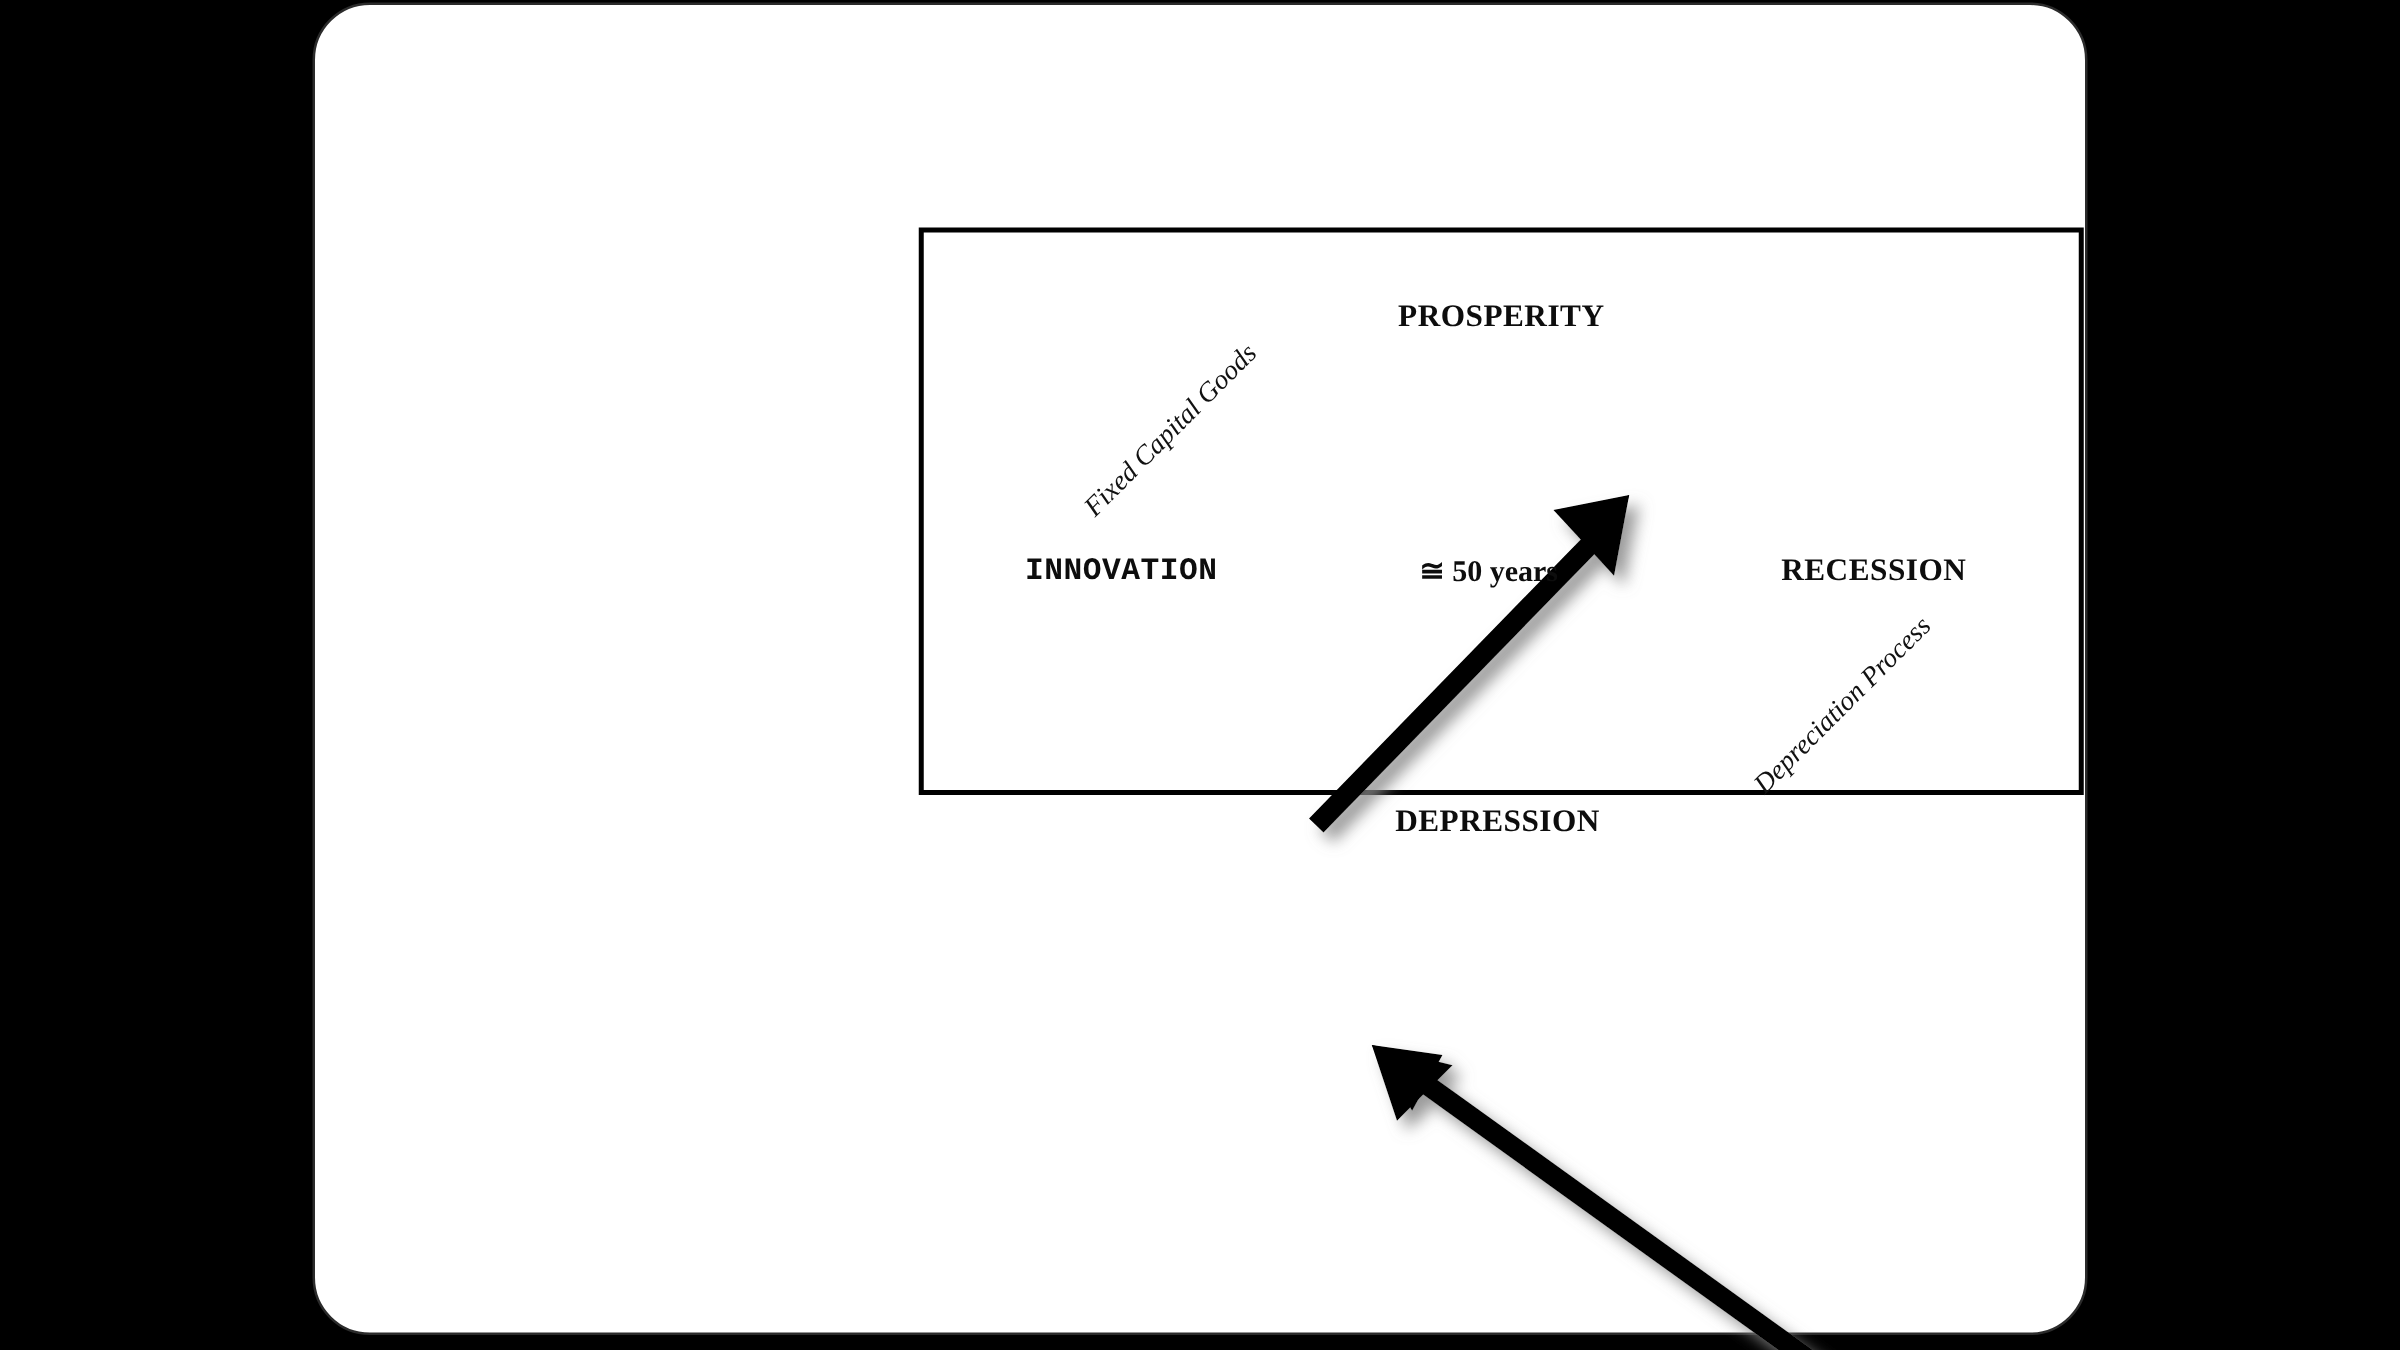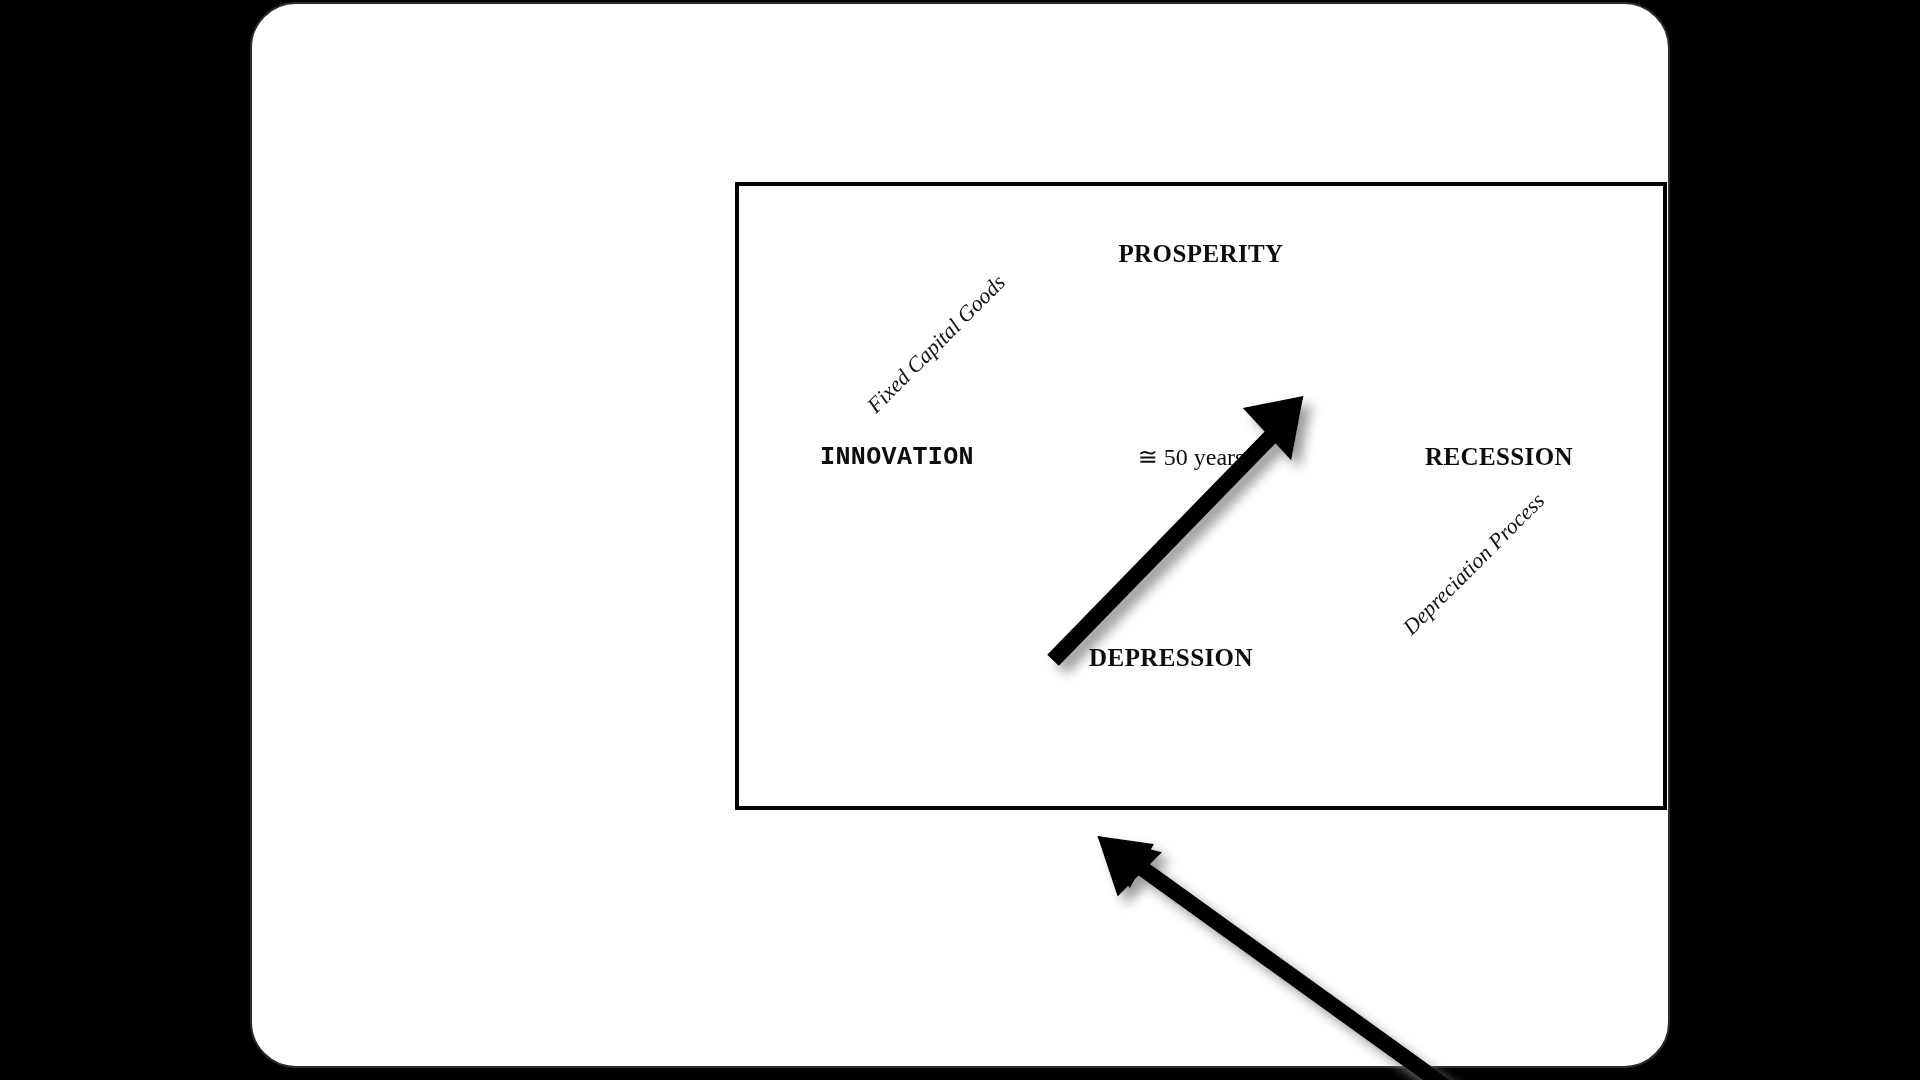--- a/index.html
+++ b/index.html
@@ -33,39 +33,39 @@
     border-radius: 46px;
     box-sizing: border-box;
   }
 
   
   #diagram-frame {
     position: absolute;
     left: 483px;
     top: 178px;
     width: 932px;
-    height: 628px;
+    height: 454px;
     border: 4px solid #000000;
     box-sizing: border-box;
     background: #ffffff;
   }
 
   .node-label {
     position: absolute;
     font-weight: bold;
     font-size: 25px;
     color: #0d0d0d;
     letter-spacing: 0.4px;
     white-space: nowrap;
     transform: translate(-50%, -50%);
   }
 
   #center-label {
     position: absolute;
-    font-weight: normal;
+    font-weight: bold;
     font-size: 24px;
     color: #0d0d0d;
     white-space: nowrap;
     transform: translate(-50%, -50%);
   }
 
   .edge-label {
     position: absolute;
     font-style: italic;
     font-size: 22px;
@@ -133,21 +133,21 @@
           <line x1="350" y1="453" x2="186" y2="335" stroke="#000000" stroke-width="8" stroke-linecap="butt"></line>
           <polygon points="168,322 196,326 184,348" fill="#000000"></polygon>
           <polygon points="168,322 200,330 178,352" fill="#000000"></polygon>
         </g>
       </svg>
 
       <div class="node-label" style="left: 462px; top: 68px;">PROSPERITY</div>
 
       <div class="node-label" style="left: 760px; top: 271px;">RECESSION</div>
 
-      <div class="node-label" style="left: 432px; top: 472px; text-align: center;">DEPRESSION</div>
+      <div class="node-label" style="left: 459px; top: 472px; text-align: center;">DEPRESSION</div>
 
       <div class="node-label" style="left: 158px; top: 271px; font-family: Liberation Mono, monospace;">INNOVATION</div>
 
       <div id="center-label" style="left: 452px; top: 271px;">≅ 50 years</div>
 
       <div class="edge-label" style="left: 105px; top: 145px; transform: rotate(-45deg);">Fixed Capital Goods</div>
 
       <div class="edge-label" style="left: 640px; top: 365px; transform: rotate(-45deg);">Depreciation Process</div>
 
     </div>

